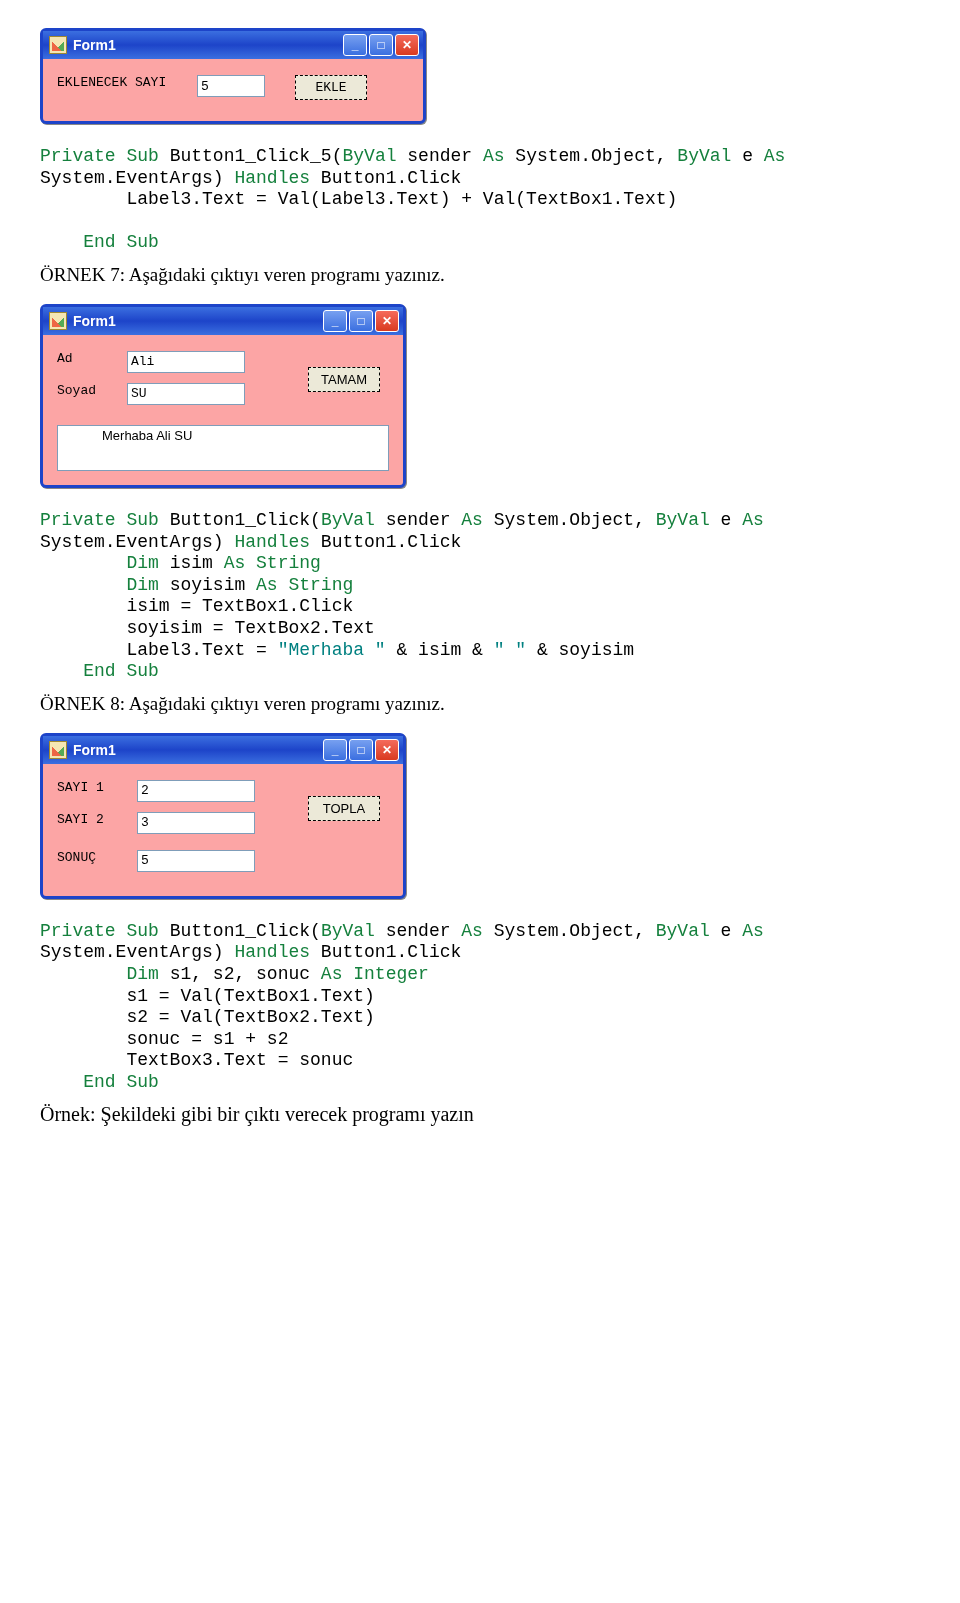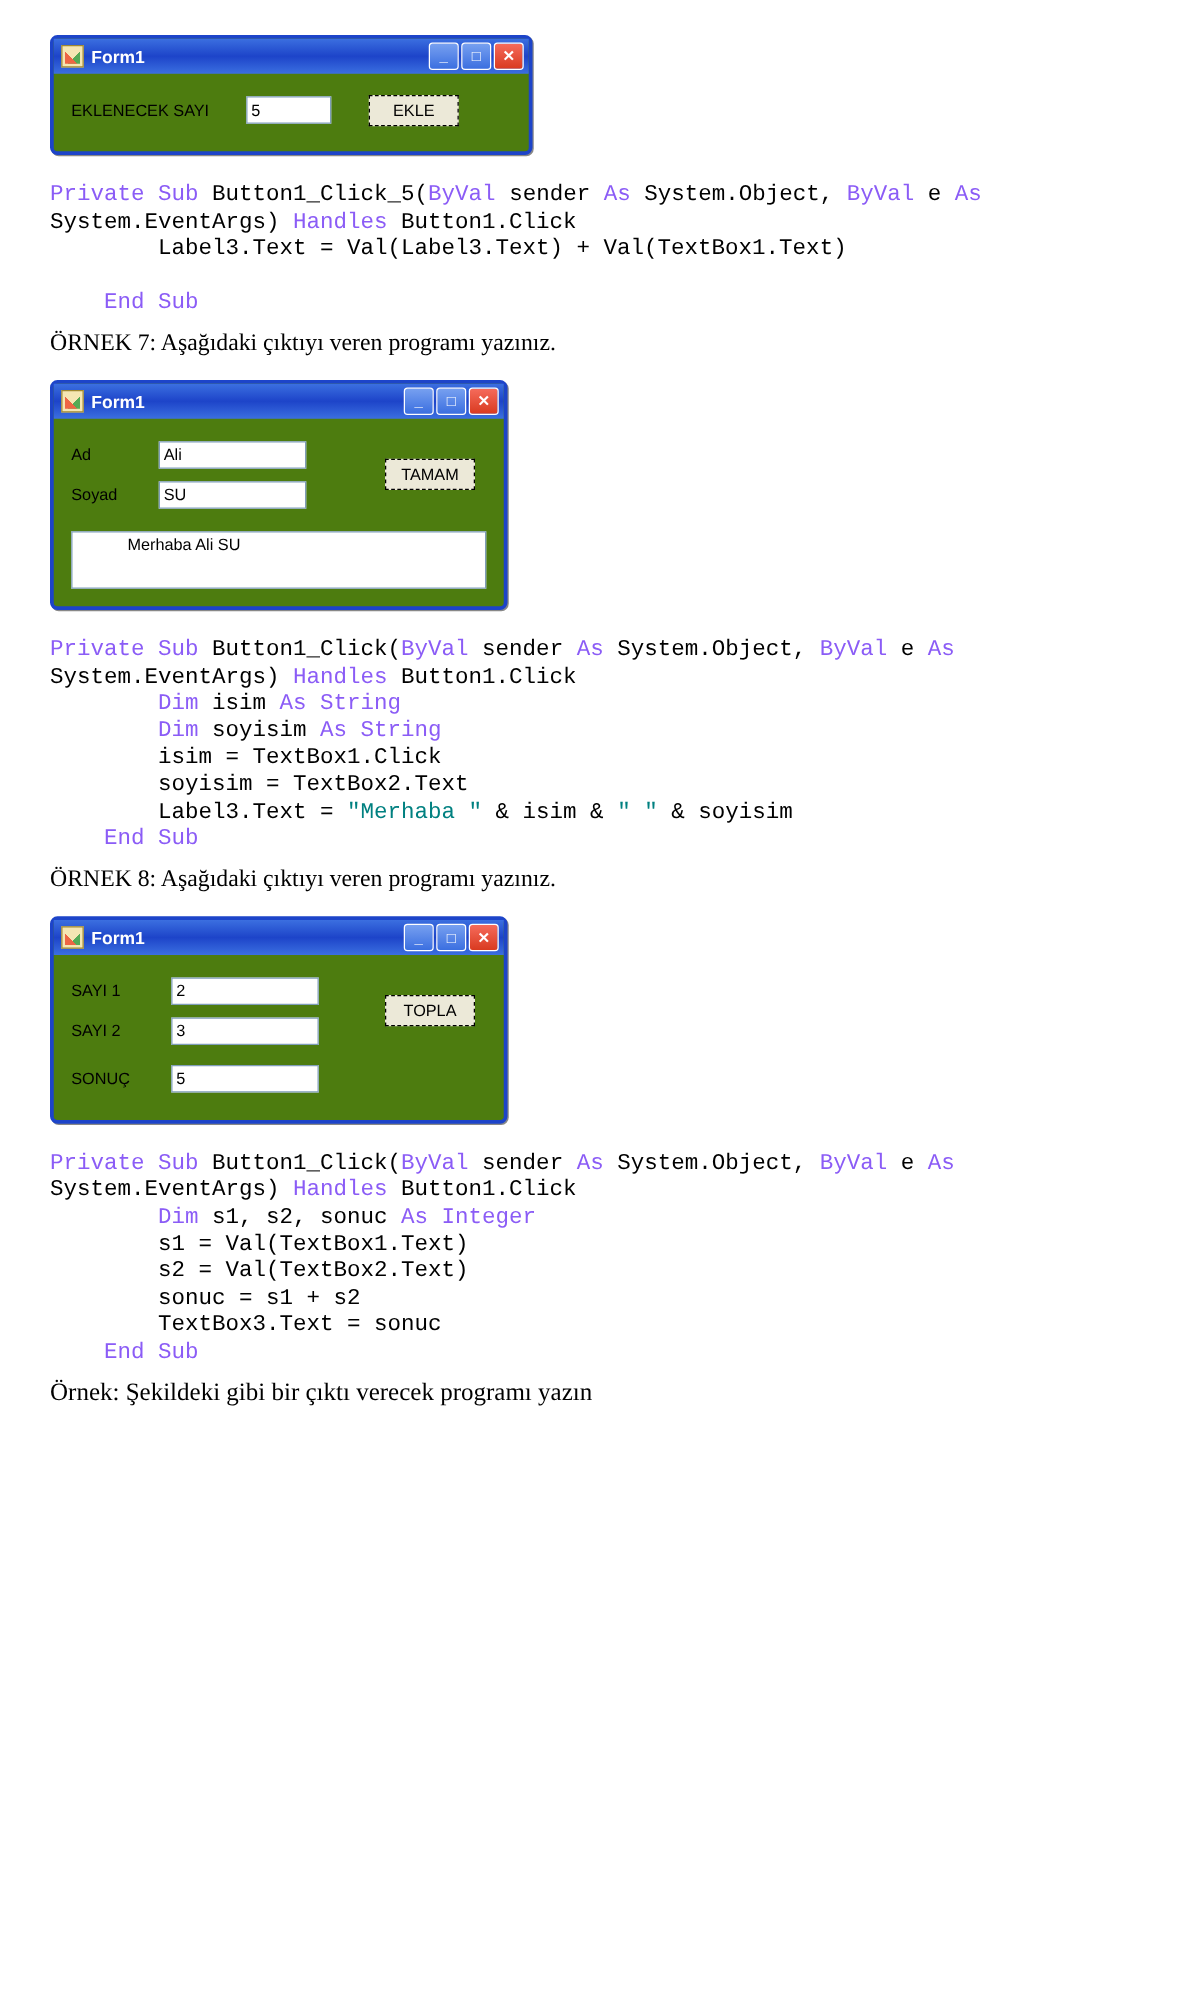--- a/index.html
+++ b/index.html
@@ -10,21 +10,21 @@
     font-size: 18px;
     width: 960px;
   }
   .page {
     padding: 20px 40px 40px 40px;
   }
   
   .win {
     border: 3px solid #1d44c9;
     border-radius: 6px;
-    background: #4d7c0f;
+    background: #fca5a5;
     margin: 8px 0 18px 0;
     display: inline-block;
     box-shadow: 1px 1px 0 #888;
   }
   .titlebar {
     background: linear-gradient(to bottom, #3b6fe0 0%, #1d44c9 50%, #3b6fe0 100%);
     color: #fff;
     padding: 3px 4px 3px 6px;
     display: flex;
     align-items: center;
@@ -69,23 +69,24 @@
     background: linear-gradient(to bottom, #f56b5b, #d93a20);
   }
   .client {
     padding: 10px 14px 14px 14px;
     font-family: "MS Sans Serif", Tahoma, Arial, sans-serif;
     font-size: 13px;
     color: #000;
   }
   .row {
     display: flex;
-    align-items: center;
+    align-items: flex-start;
     margin: 6px 0;
     min-height: 26px;
+    font-family: Liberation Mono, monospace;
   }
   .lbl {
     flex: 0 0 auto;
     min-width: 90px;
     padding-right: 10px;
   }
   .tbox {
     border: 1px solid #7f9db9;
     background: #fff;
     height: 18px;
@@ -111,21 +112,21 @@
     font-size: 13px;
   }
   
   pre.code {
     font-family: "Courier New", monospace;
     font-size: 18px;
     line-height: 1.2;
     margin: 4px 0 6px 0;
     white-space: pre;
   }
-  .kw { color: #8b5cf6; }
+  .kw { color: #15803d; }
   .gr { color: #008080; }
   
   .prose {
     font-family: "Times New Roman", serif;
     font-size: 19px;
     margin: 10px 0 10px 0;
   }
   .prose.bold { font-weight: normal; font-size: 20px; }
 </style>
 </head>

